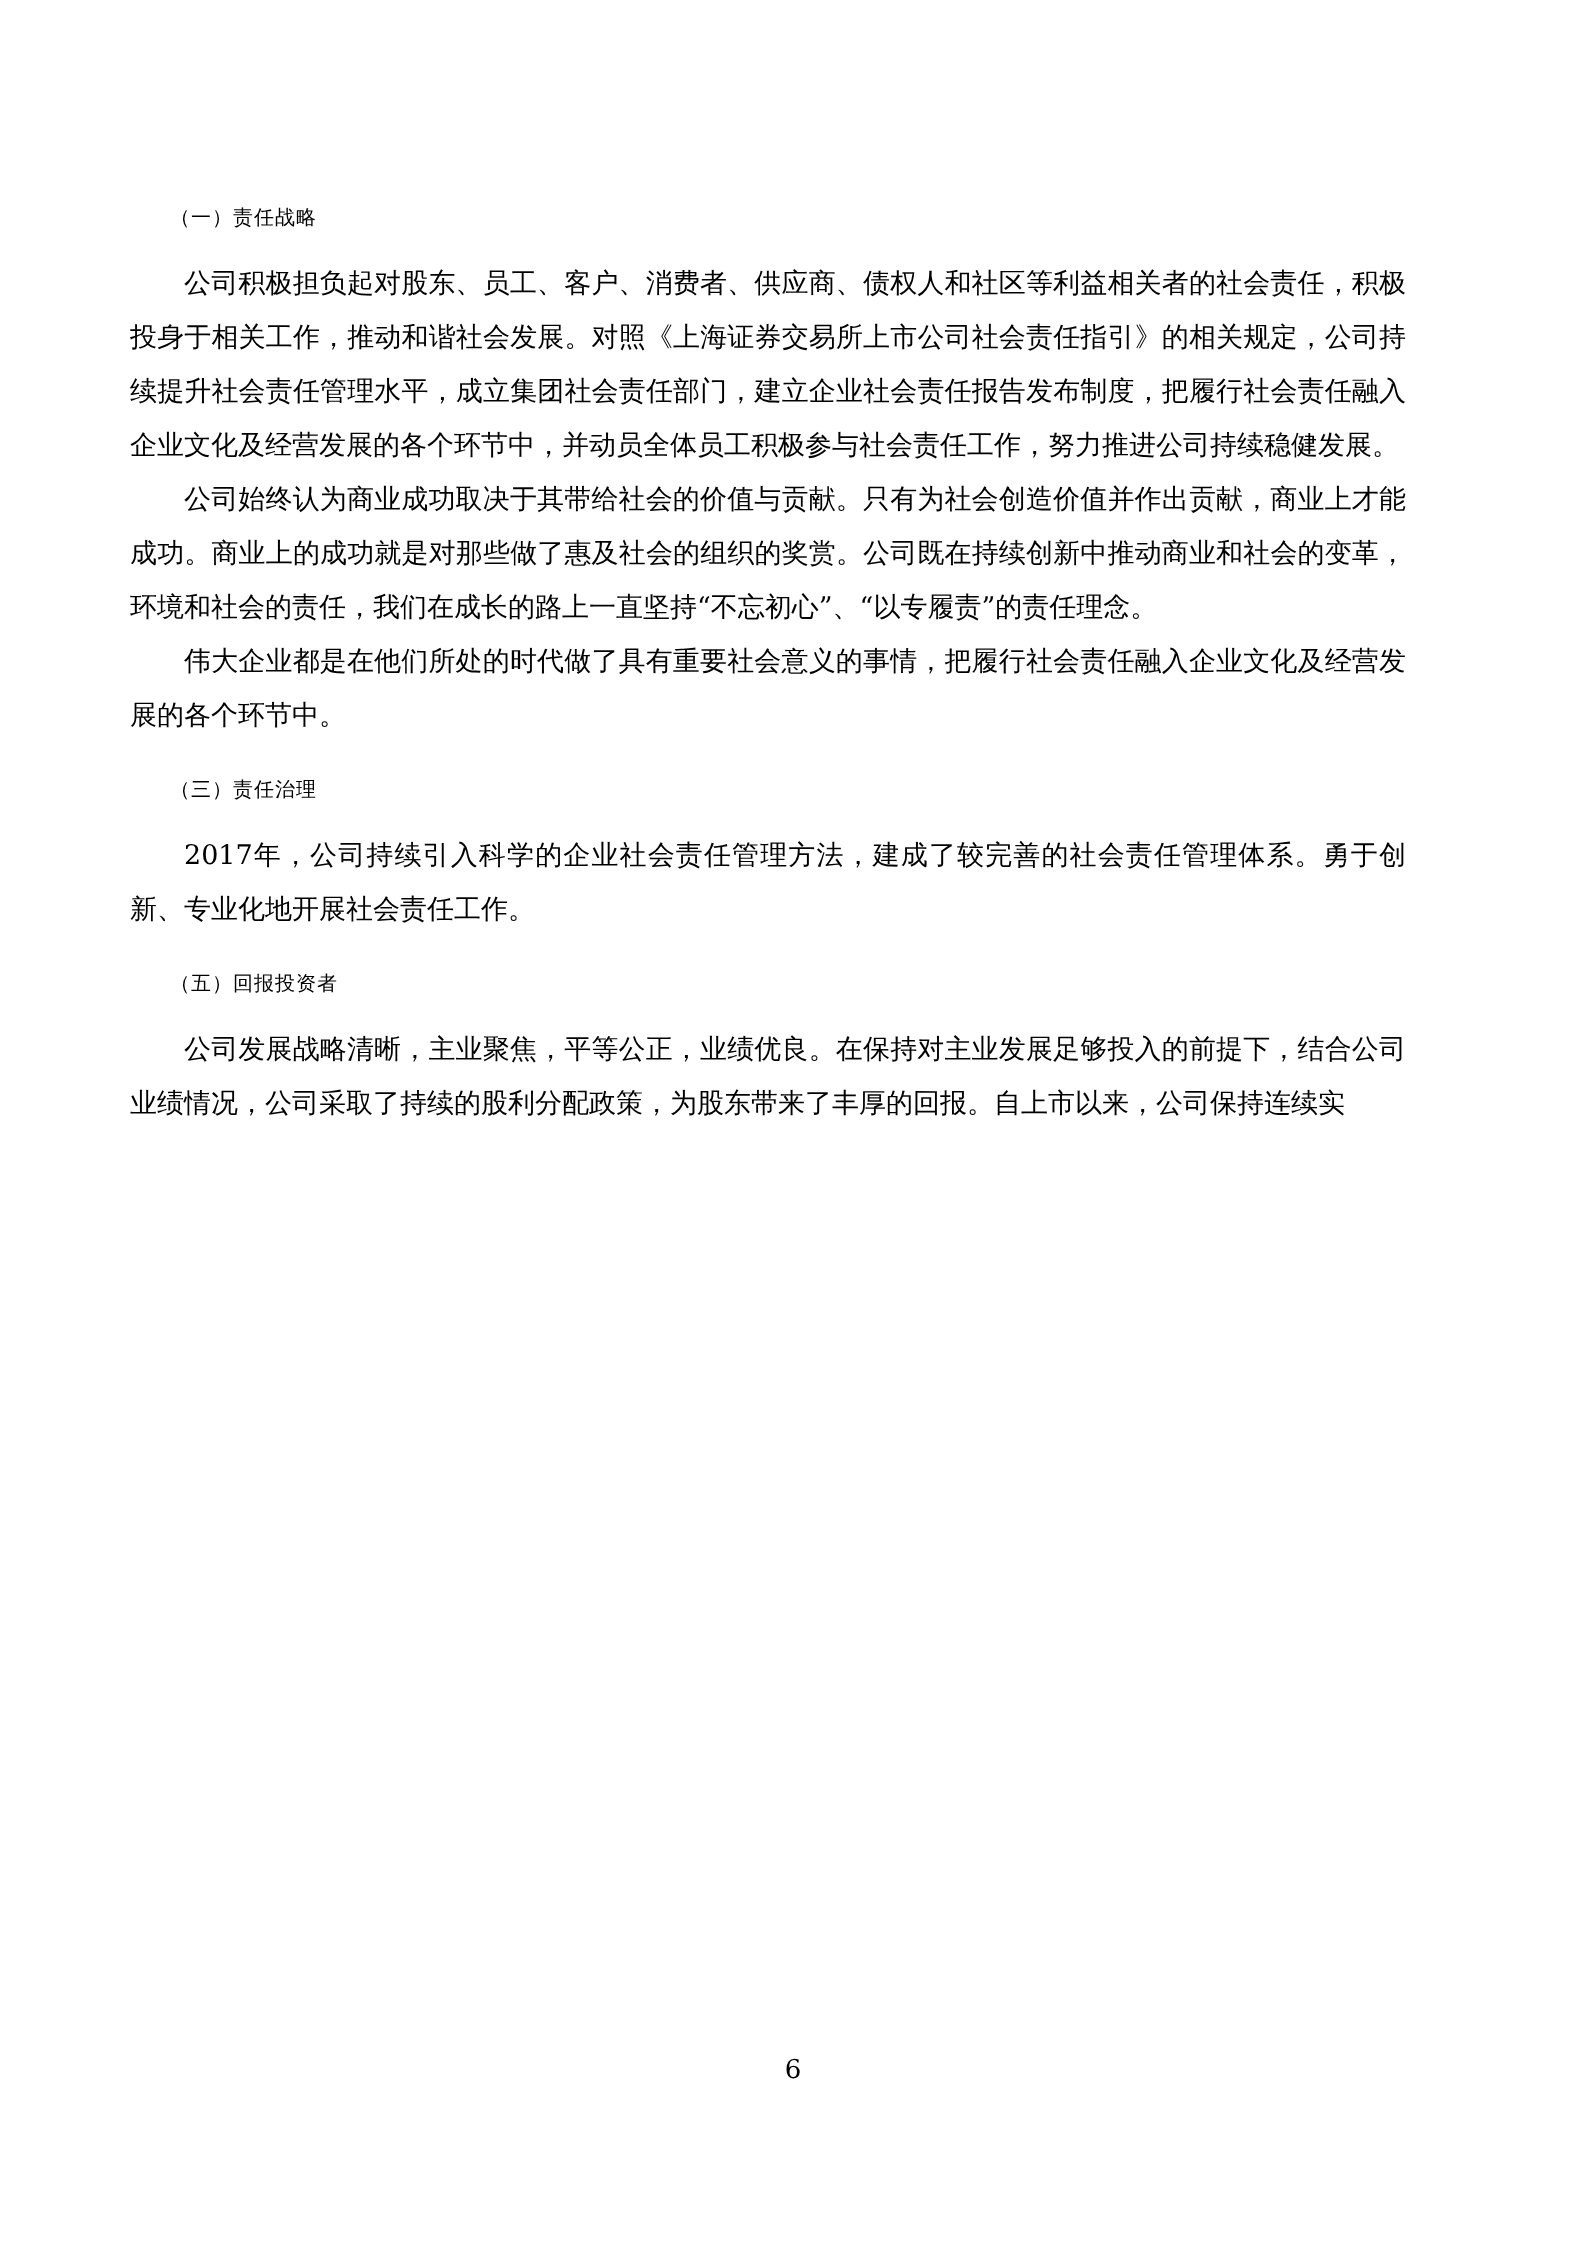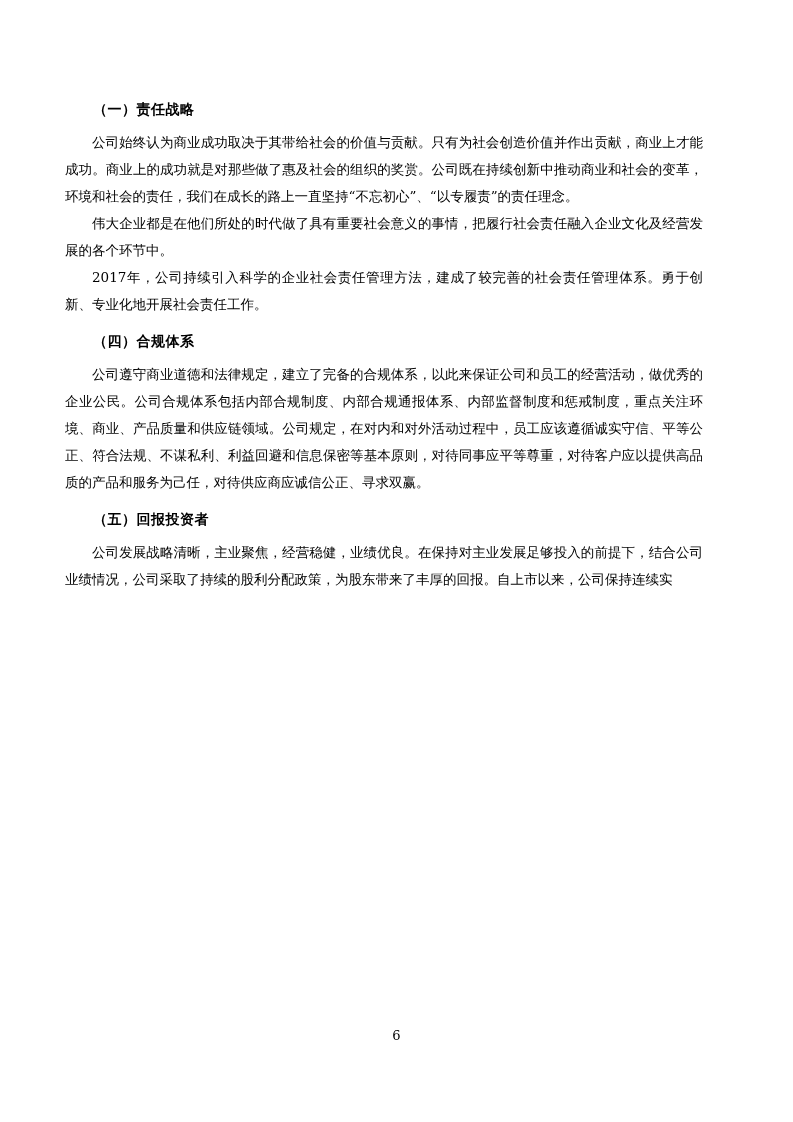--- a/index.html
+++ b/index.html
@@ -16,22 +16,22 @@
     font-family: "DejaVu Serif", "Liberation Serif", serif;
     color: #000000;
   }
   .content {
     position: absolute;
     left: 65px;
     top: 96px;
     width: 638px;
   }
   .section-heading {
-    font-size: 14px;
-    font-weight: bold;
+    font-size: 10px;
+    font-weight: normal;
     line-height: 27px;
     margin: 10px 0 6px 0;
     text-indent: 2em;
     letter-spacing: 0.5px;
   }
   .section:first-child .section-heading {
     margin-top: 0;
   }
   .body-paragraph {
     font-size: 13.5px;
@@ -52,37 +52,35 @@
   }
 </style>
 </head>
 <body>
 
 <div class="page">
   <div class="content">
 
     <div class="section">
       <h2 class="section-heading">（一）责任战略</h2>
+      <p class="body-paragraph">公司积极担负起对股东、员工、客户、消费者、供应商、债权人和社区等利益相关者的社会责任，积极投身于相关工作，推动和谐社会发展。对照《上海证券交易所上市公司社会责任指引》的相关规定，公司持续提升社会责任管理水平，成立集团社会责任部门，建立企业社会责任报告发布制度，把履行社会责任融入企业文化及经营发展的各个环节中，并动员全体员工积极参与社会责任工作，努力推进公司持续稳健发展。</p>
     </div>
 
     <div class="section">
       <p class="body-paragraph">公司始终认为商业成功取决于其带给社会的价值与贡献。只有为社会创造价值并作出贡献，商业上才能成功。商业上的成功就是对那些做了惠及社会的组织的奖赏。公司既在持续创新中推动商业和社会的变革，环境和社会的责任，我们在成长的路上一直坚持“不忘初心”、“以专履责”的责任理念。</p>
       <p class="body-paragraph">伟大企业都是在他们所处的时代做了具有重要社会意义的事情，把履行社会责任融入企业文化及经营发展的各个环节中。</p>
     </div>
 
     <div class="section">
+      <h2 class="section-heading">（三）责任治理</h2>
       <p class="body-paragraph">2017年，公司持续引入科学的企业社会责任管理方法，建成了较完善的社会责任管理体系。勇于创新、专业化地开展社会责任工作。</p>
     </div>
 
-    <div class="section">
-      <h2 class="section-heading">（四）合规体系</h2>
-      <p class="body-paragraph">公司遵守商业道德和法律规定，建立了完备的合规体系，以此来保证公司和员工的经营活动，做优秀的企业公民。公司合规体系包括内部合规制度、内部合规通报体系、内部监督制度和惩戒制度，重点关注环境、商业、产品质量和供应链领域。公司规定，在对内和对外活动过程中，员工应该遵循诚实守信、平等公正、符合法规、不谋私利、利益回避和信息保密等基本原则，对待同事应平等尊重，对待客户应以提供高品质的产品和服务为己任，对待供应商应诚信公正、寻求双赢。</p>
-    </div>
 
     <div class="section">
       <h2 class="section-heading">（五）回报投资者</h2>
-      <p class="body-paragraph">公司发展战略清晰，主业聚焦，经营稳健，业绩优良。在保持对主业发展足够投入的前提下，结合公司业绩情况，公司采取了持续的股利分配政策，为股东带来了丰厚的回报。自上市以来，公司保持连续实</p>
+      <p class="body-paragraph">公司发展战略清晰，主业聚焦，平等公正，业绩优良。在保持对主业发展足够投入的前提下，结合公司业绩情况，公司采取了持续的股利分配政策，为股东带来了丰厚的回报。自上市以来，公司保持连续实</p>
     </div>
 
   </div>
 
   <div class="page-number">6</div>
 </div>
 
 </body></html>

